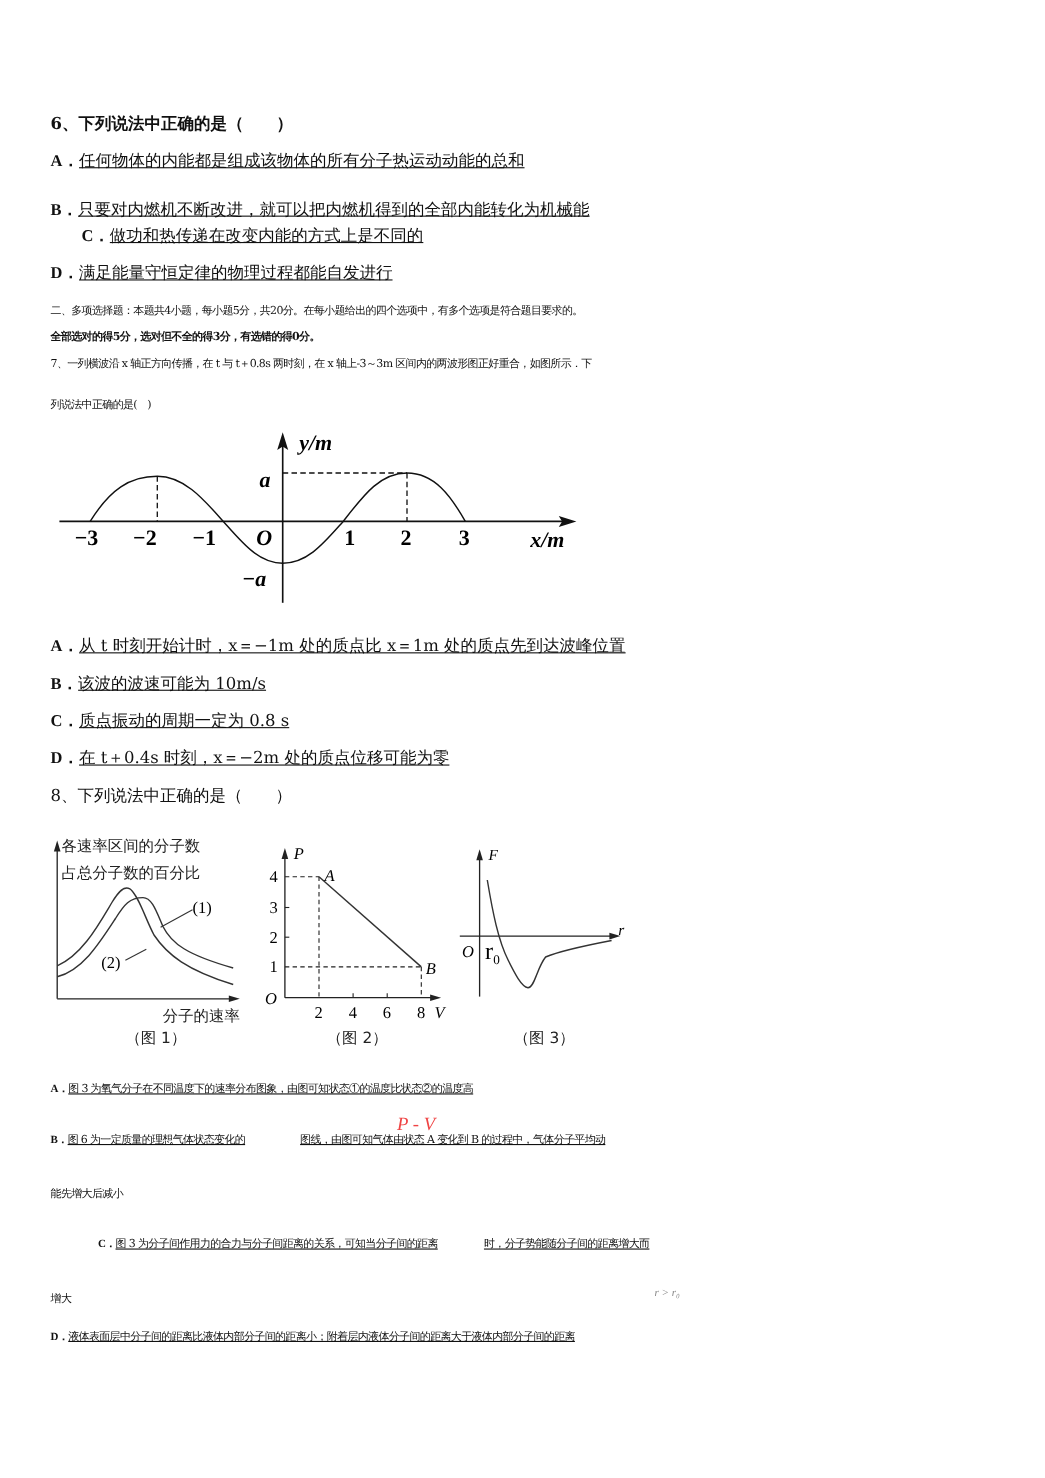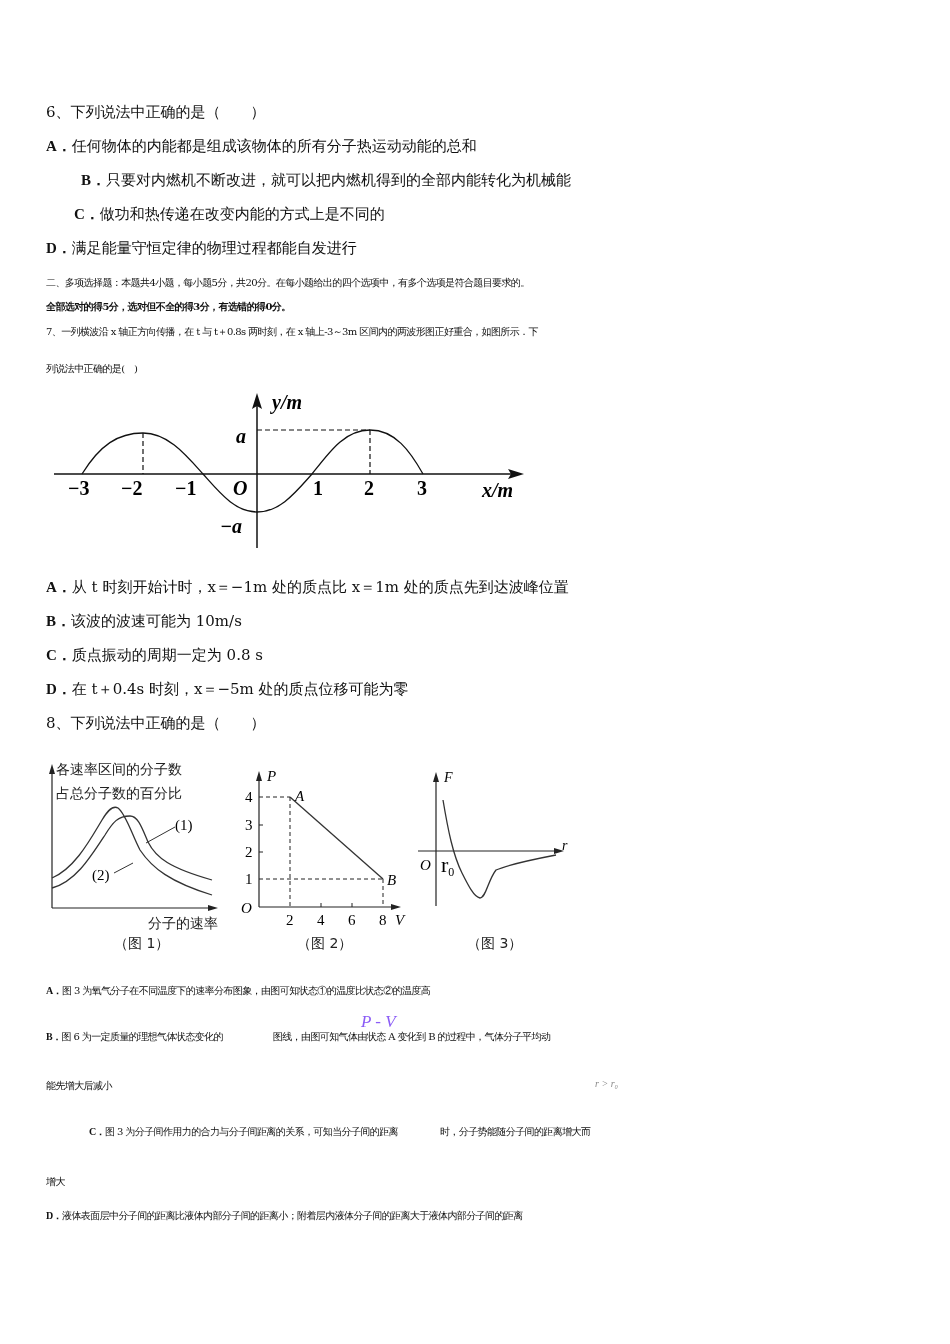--- a/index.html
+++ b/index.html
@@ -6,38 +6,38 @@
   body {
     width: 950px; height: 1344px; position: relative; overflow: hidden;
     font-family: "DejaVu Serif", "Liberation Serif", serif;
     color: #111111;
   }
   .line {
     position: absolute; left: 46px; white-space: nowrap;
     font-size: 15px; line-height: 20px;
   }
   .line .lbl { font-weight: bold; font-family: "Liberation Serif", "DejaVu Serif", serif; }
-  .line .txt { font-weight: normal; }
+  .line .txt { font-weight: normal; text-decoration: underline; }
   .line.cond { font-size: 10px; letter-spacing: -0.6px; }
   .sup-math {
     position: absolute; font-family: "Liberation Serif", serif; font-style: italic;
-    color: #8b5cf6; white-space: nowrap;
+    color: #ef4444; white-space: nowrap;
   }
   .fig { position: absolute; }
   .fig svg { display: block; overflow: visible; }
   .caption { font-family: "DejaVu Sans", sans-serif; font-size: 14px; fill: #222; }
 </style>
 </head>
 <body>
 
-<div class="line" style="top:102px;">6、下列说法中正确的是（　　）</div>
+<div class="line" style="top:102px;font-weight:bold;">6、下列说法中正确的是（　　）</div>
 <div class="line" style="top:136px;">
   <span class="lbl">A．</span><span class="txt">任何物体的内能都是组成该物体的所有分子热运动动能的总和</span>
 </div>
-<div class="line" style="top:170px;margin-left:35px;">
+<div class="line" style="top:180px;">
   <span class="lbl">B．</span><span class="txt">只要对内燃机不断改进，就可以把内燃机得到的全部内能转化为机械能</span>
 </div>
 <div class="line" style="top:204px;margin-left:28px;">
   <span class="lbl">C．</span><span class="txt">做功和热传递在改变内能的方式上是不同的</span>
 </div>
 <div class="line" style="top:238px;">
   <span class="lbl">D．</span><span class="txt">满足能量守恒定律的物理过程都能自发进行</span>
 </div>
 
 <div class="line cond" style="top:273px;">二、多项选择题：本题共4小题，每小题5分，共20分。在每小题给出的四个选项中，有多个选项是符合题目要求的。</div>
@@ -77,21 +77,21 @@
 <div class="line" style="top:577px;">
   <span class="lbl">A．</span><span class="txt">从 t 时刻开始计时，x＝−1m 处的质点比 x＝1m 处的质点先到达波峰位置</span>
 </div>
 <div class="line" style="top:611px;text-align:right;">
   <span class="lbl">B．</span><span class="txt">该波的波速可能为 10m/s</span>
 </div>
 <div class="line" style="top:645px;">
   <span class="lbl">C．</span><span class="txt">质点振动的周期一定为 0.8 s</span>
 </div>
 <div class="line" style="top:679px;">
-  <span class="lbl">D．</span><span class="txt">在 t＋0.4s 时刻，x＝−5m 处的质点位移可能为零</span>
+  <span class="lbl">D．</span><span class="txt">在 t＋0.4s 时刻，x＝−2m 处的质点位移可能为零</span>
 </div>
 
 <div class="line" style="top:713px;">8、下列说法中正确的是（　　）</div>
 
 <div class="fig" style="left:40px; top:750px;">
   <svg width="200" height="210" viewBox="0 0 200 210">
     <line x1="12" y1="158" x2="12" y2="20" stroke="#222" stroke-width="1.2"></line>
     <polygon points="12,14 9,24 15,24" fill="#222"></polygon>
     <line x1="12" y1="158" x2="172" y2="158" stroke="#222" stroke-width="1.2"></line>
     <polygon points="178,158 168,155 168,161" fill="#222"></polygon>
@@ -167,18 +167,18 @@
 
 <div class="line cond" style="top:1027px;">
   <span class="lbl">B．</span><span class="txt">图 6 为一定质量的理想气体状态变化的</span><span style="display:inline-block; width:50px;"></span><span class="txt">图线，由图可知气体由状态 A 变化到 B 的过程中，气体分子平均动</span>
 </div>
 <div class="sup-math" style="left:361px; top:1012px; font-size:17px;">P - V</div>
 <div class="line cond" style="top:1076px;">能先增大后减小</div>
 
 <div class="line cond" style="top:1122px;margin-left:43px;">
   <span class="lbl">C．</span><span class="txt">图 3 为分子间作用力的合力与分子间距离的关系，可知当分子间的距离</span><span style="display:inline-block; width:42px;"></span><span class="txt">时，分子势能随分子间的距离增大而</span>
 </div>
-<div class="sup-math" style="left:595px; top:1078px; font-size:10px; color:#888;">r &gt; r₀</div>
+<div class="sup-math" style="left:595px; top:1170px; font-size:10px; color:#888;">r &gt; r₀</div>
 <div class="line cond" style="top:1172px;">增大</div>
 
 <div class="line cond" style="top:1206px;">
   <span class="lbl">D．</span><span class="txt">液体表面层中分子间的距离比液体内部分子间的距离小；附着层内液体分子间的距离大于液体内部分子间的距离</span>
 </div>
 
 </body></html>

